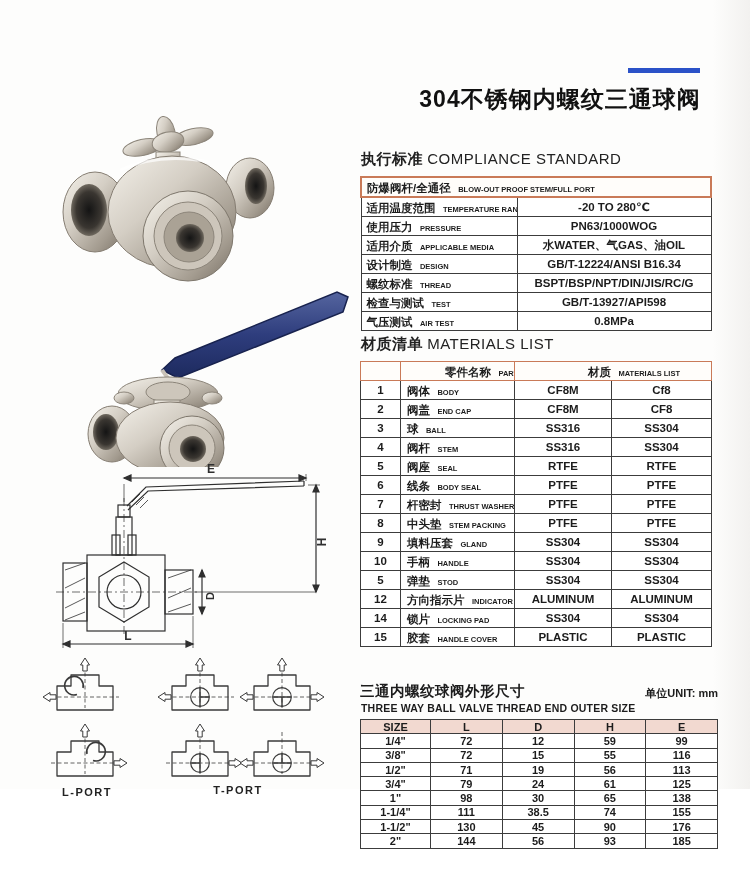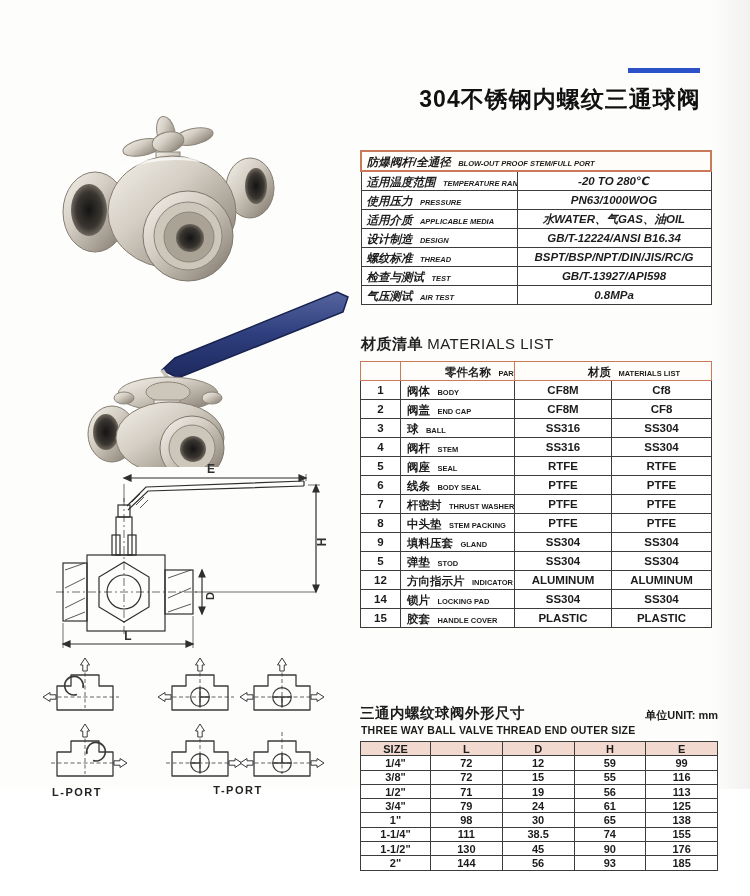--- a/index.html
+++ b/index.html
@@ -27,21 +27,21 @@
   .sec-heading .zh{font-weight:bold;letter-spacing:0.5px;}
   .sec-heading .en{font-weight:normal;letter-spacing:0.5px;}
   
   table{border-collapse:collapse;width:100%;table-layout:fixed;background:#fff;}
   td,th{border:1px solid #3c3c3c;padding:0 2px;text-align:center;vertical-align:middle;
         overflow:hidden;white-space:nowrap;}
   .zhc{font-size:11.5px;font-weight:bold;}
   .enc{font-size:7.5px;font-weight:bold;letter-spacing:0;margin-left:3px;}
   .val{font-size:11.5px;font-weight:bold;}
   
-  #compliance-table td{height:17.6px;font-style:italic;}
+  #compliance-table td{height:17.6px;}
   #compliance-table .lbl{text-align:left;padding-left:5px;}
   #compliance-table .banner td{
     border:2px solid #c97a58;background:#fffdfa;text-align:left;padding-left:5px;height:17px;
   }
   
   #materials-table td{height:16.1px;}
   #materials-table .mhead td{border:1.5px solid #c97a58;background:#fffdfa;padding-left:44px;}
   #materials-table .pname{text-align:left;padding-left:6px;}
   
   #size-table td,#size-table th{height:13.3px;font-size:11px;font-weight:bold;}
@@ -267,24 +267,28 @@
           <use href="#ball-t1"></use>
         </g>
       <g transform="translate(262,106)">
         <use href="#fbody"></use>
           <use href="#arr-left"></use>
           <use href="#arr-right"></use>
           <use href="#ball-t2"></use>
         </g>
     </svg>
   </div>
-  <div class="port-label" style="left:32px;top:786px;width:90px;">L-PORT</div>
+  <div class="port-label" style="left:42px;top:786px;width:90px;">L-PORT</div>
   <div class="port-label" style="left:193px;top:784px;width:90px;">T-PORT</div>
 
   <div class="sec" style="top:150px;">
+    <div class="sec-heading">
+      <span class="zh">执行标准</span>
+      <span class="en">COMPLIANCE STANDARD</span>
+    </div>
     <table id="compliance-table">
       <colgroup>
           <col style="width:156px;">
           <col>
         </colgroup>
       <tbody>
           <tr class="banner">
         <td colspan="2">
           <span class="zhc">防爆阀杆/全通径</span>
           <span class="enc">BLOW-OUT PROOF STEM/FULL PORT</span>
@@ -442,20 +446,29 @@
           <tr>
         <td class="val">9</td>
         <td class="pname">
           <span class="zhc">填料压套</span>
           <span class="enc">GLAND</span>
         </td>
         <td class="val">SS304</td>
         <td class="val">SS304</td>
       </tr>
           <tr>
+        <td class="val">10</td>
+        <td class="pname">
+          <span class="zhc">手柄</span>
+          <span class="enc">HANDLE</span>
+        </td>
+        <td class="val">SS304</td>
+        <td class="val">SS304</td>
+      </tr>
+          <tr>
         <td class="val">5</td>
         <td class="pname">
           <span class="zhc">弹垫</span>
           <span class="enc">STOD</span>
         </td>
         <td class="val">SS304</td>
         <td class="val">SS304</td>
       </tr>
           <tr>
         <td class="val">12</td>
@@ -481,21 +494,21 @@
           <span class="zhc">胶套</span>
           <span class="enc">HANDLE COVER</span>
         </td>
         <td class="val">PLASTIC</td>
         <td class="val">PLASTIC</td>
       </tr>
     </tbody>
       </table>
   </div>
 
-  <div class="sec" style="top:664px;width:358px;">
+  <div class="sec" style="top:642px;width:358px;">
     <div class="dim-head-row">
       <span class="dim-title-zh">三通内螺纹球阀外形尺寸</span>
       <span class="dim-unit">单位UNIT: mm</span>
     </div>
     <div class="dim-title-en">THREE WAY BALL VALVE THREAD END OUTER SIZE</div>
     <table id="size-table">
       <colgroup>
           <col style="width:70px;">
           <col>
           <col>

